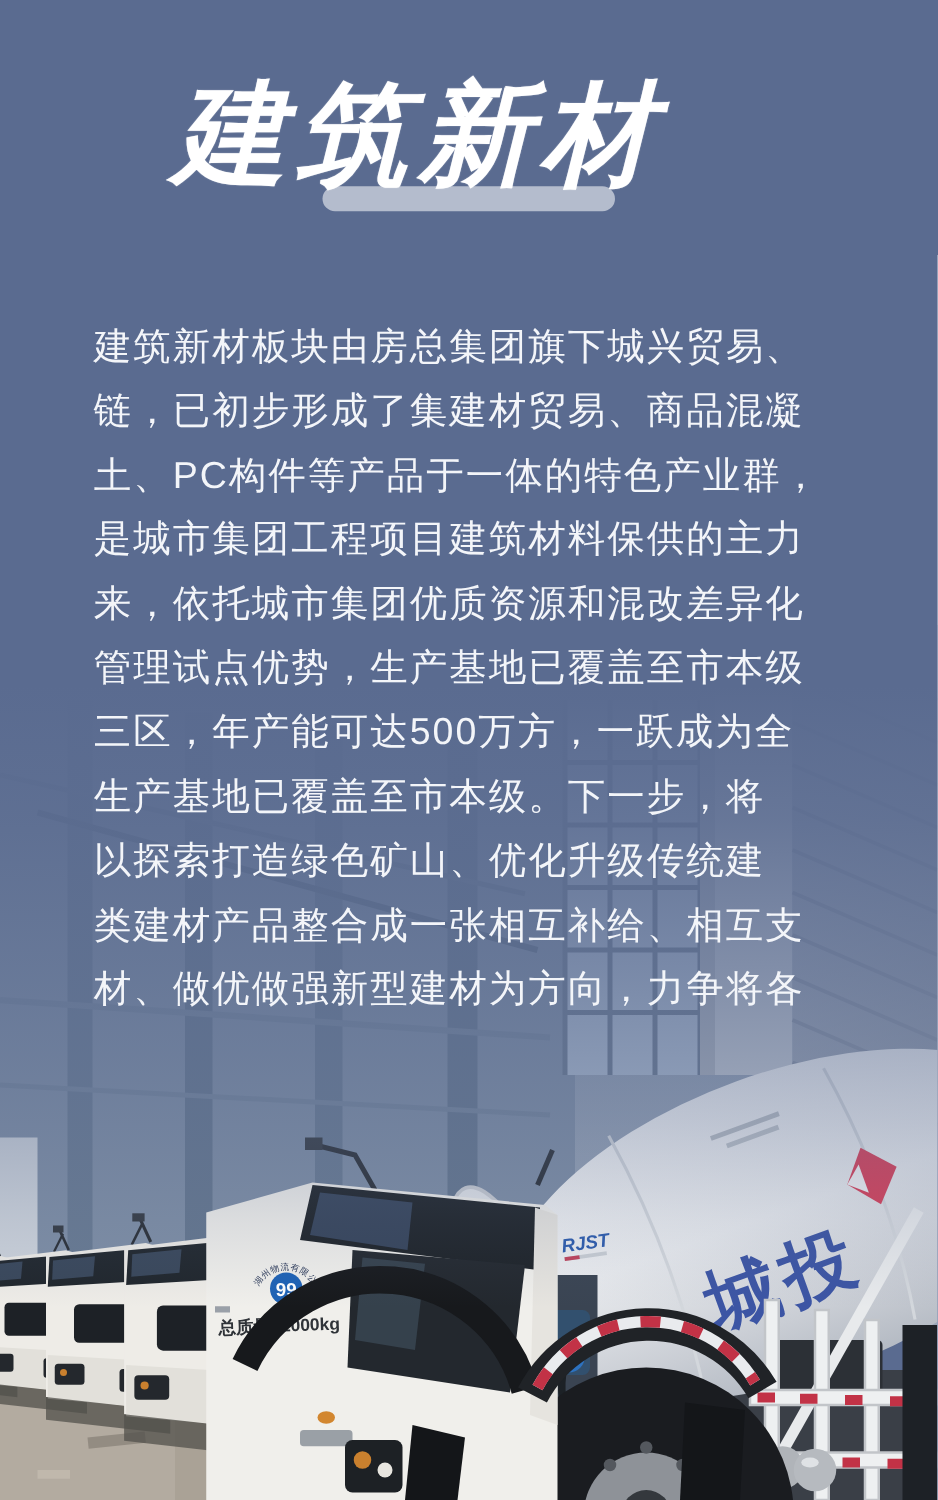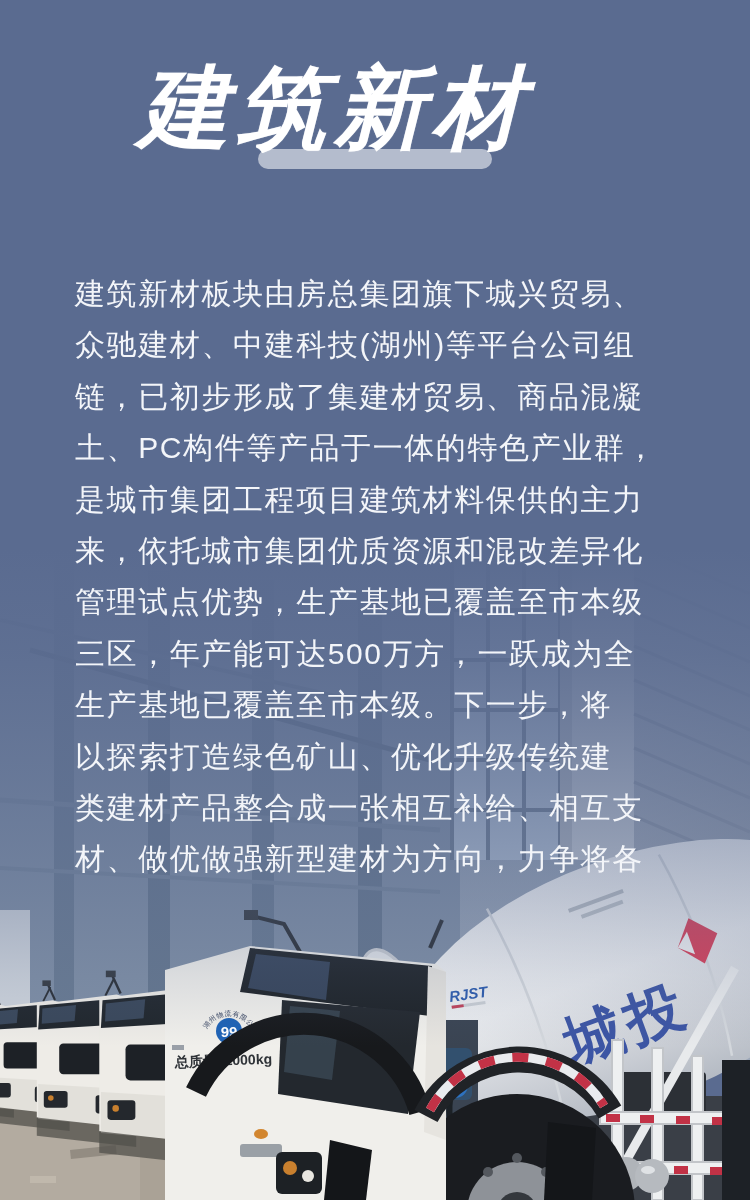--- a/index.html
+++ b/index.html
@@ -30,21 +30,21 @@
     border-radius:10px; background:rgba(255,255,255,0.55); z-index:1;
   }
   .title{
     position:absolute; left:0; top:58px; width:670px; text-align:center;
     font-size:90px; line-height:100px; font-weight:700; font-style:italic;
     letter-spacing:8px; color:#ffffff; z-index:2;
     text-shadow:0 0 1px rgba(255,255,255,.6);
   }
   
   .article{
-    position:absolute; left:75px; top:268px; width:610px; z-index:5;
+    position:absolute; left:75px; top:252px; width:610px; z-index:5;
     color:#f3f5f9; font-size:30px; line-height:51.4px; letter-spacing:1.6px;
   }
   .article .ln{white-space:nowrap; height:51.4px;}
 </style>
 </head>
 <body>
 
 <div class="page">
 
   <div class="photo">
@@ -264,21 +264,20 @@
 
   <div class="photo-veil"></div>
 
   <div class="title-wrap">
     <div class="title-bar"></div>
     <div class="title">建筑新材</div>
   </div>
 
   <div class="article">
     <div class="ln">建筑新材板块由房总集团旗下城兴贸易、</div>
-    <div class="ln">众驰建材、中建科技(湖州)等平台公司组</div>
     <div class="ln">链，已初步形成了集建材贸易、商品混凝</div>
     <div class="ln">土、PC构件等产品于一体的特色产业群，</div>
     <div class="ln">是城市集团工程项目建筑材料保供的主力</div>
     <div class="ln">来，依托城市集团优质资源和混改差异化</div>
     <div class="ln">管理试点优势，生产基地已覆盖至市本级</div>
     <div class="ln">三区，年产能可达500万方，一跃成为全</div>
     <div class="ln">生产基地已覆盖至市本级。下一步，将</div>
     <div class="ln">以探索打造绿色矿山、优化升级传统建</div>
     <div class="ln">类建材产品整合成一张相互补给、相互支</div>
     <div class="ln">材、做优做强新型建材为方向，力争将各</div>

